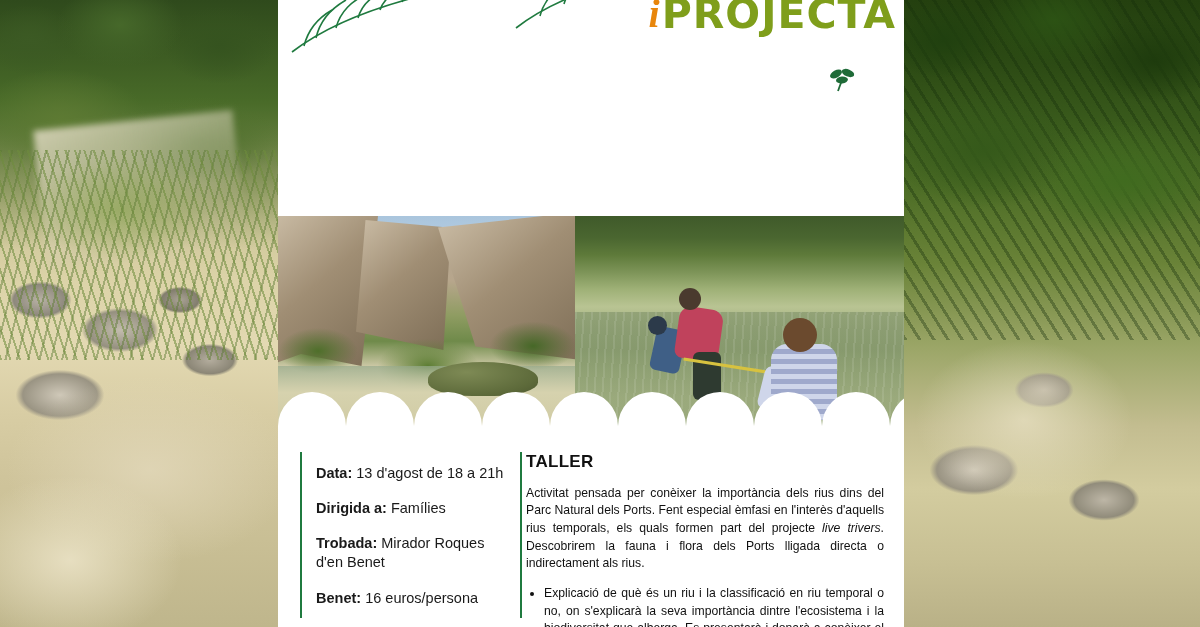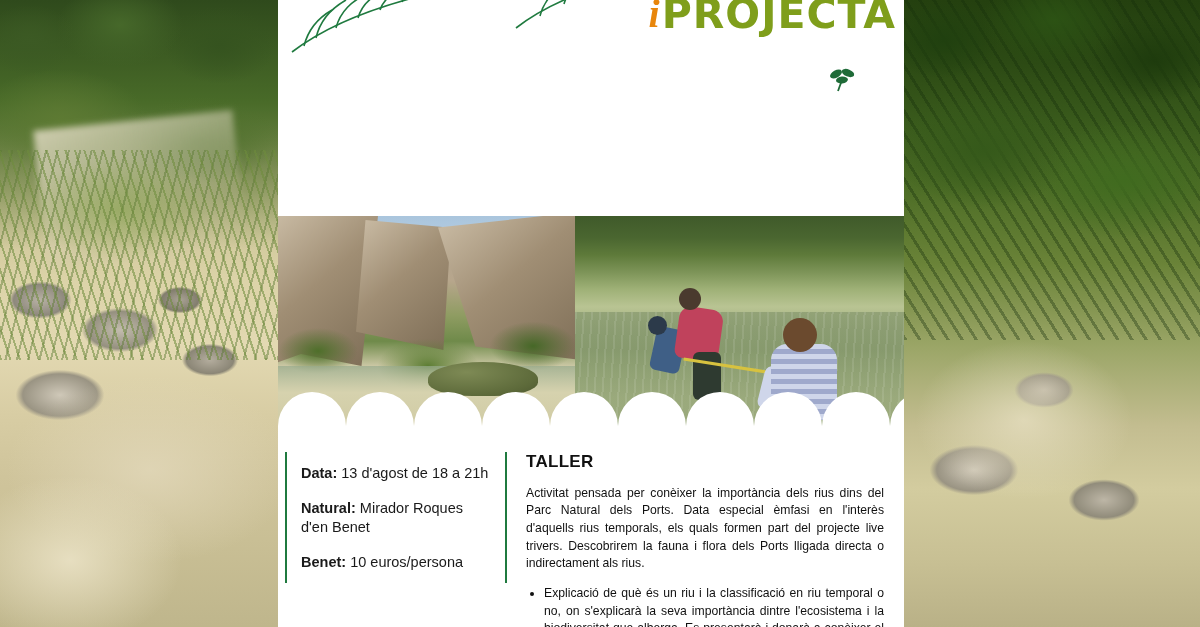--- a/index.html
+++ b/index.html
@@ -293,21 +293,21 @@
     top: 392px;
     width: 626px;
     height: 56px;
     overflow: hidden;
     pointer-events: none;
   }
 
   
   .info-col {
     position: absolute;
-    left: 7px;
+    left: 22px;
     top: 452px;
     width: 222px;
     border-left: 2px solid #1f7a3f;
     border-right: 2px solid #1f7a3f;
     padding: 12px 14px 10px 14px;
     box-sizing: border-box;
   }
   .info-item {
     font-size: 14.5px;
     color: #1a1a1a;
@@ -329,21 +329,21 @@
   }
   .desc-heading {
     font-weight: bold;
     font-size: 17px;
     letter-spacing: 0.3px;
     margin-bottom: 10px;
   }
   .desc-col p { margin: 0 0 12px 0; text-align: justify; }
   .desc-col ul { margin: 0; padding-left: 18px; }
   .desc-col li { margin: 0 0 6px 0; text-align: justify; }
-  .it { }
+  .it { font-style: italic; }
 </style>
 </head>
 <body>
 
 <div id="stage">
 
   <div class="side-photo left">
     <div class="photo-left-bg"></div>
     <div class="photo-left-trees"></div>
     <div class="photo-left-path"></div>
@@ -434,31 +434,35 @@
                A34,34 0 0 1 680,34
                L680,56 Z" fill="#ffffff"></path>
     </svg>
 
     <div class="info-col">
       <div class="info-item">
         <span class="info-label">Data:</span>
         <span>13 d'agost de 18 a 21h</span>
       </div>
       <div class="info-item">
-        <span class="info-label">Natural:</span>
+        <span class="info-label">Dirigida a:</span>
+        <span>Famílies</span>
+      </div>
+      <div class="info-item">
+        <span class="info-label">Trobada:</span>
         <span>Mirador Roques d'en Benet</span>
       </div>
       <div class="info-item">
         <span class="info-label">Benet:</span>
-        <span>10 euros/persona</span>
+        <span>16 euros/persona</span>
       </div>
     </div>
 
     <div class="desc-col">
       <div class="desc-heading">TALLER</div>
-      <p><span>Activitat pensada per conèixer la importància dels rius dins del Parc Natural dels Ports. Data especial èmfasi en l'interès d'aquells rius temporals, els quals formen part del projecte </span><span class="it">live trivers</span><span>. Descobrirem la fauna i flora dels Ports lligada directa o indirectament als rius.</span></p>
+      <p><span>Activitat pensada per conèixer la importància dels rius dins del Parc Natural dels Ports. Fent especial èmfasi en l'interès d'aquells rius temporals, els quals formen part del projecte </span><span class="it">live trivers</span><span>. Descobrirem la fauna i flora dels Ports lligada directa o indirectament als rius.</span></p>
       <ul>
         <li><span>Explicació de què és un riu i la classificació en riu temporal o no, on s'explicarà la seva importància dintre l'ecosistema i la biodiversitat que alberga. Es presentarà i donarà a conèixer el projecte </span></li>
       </ul>
     </div>
 
   </div>
 </div>
 
 </body></html>

